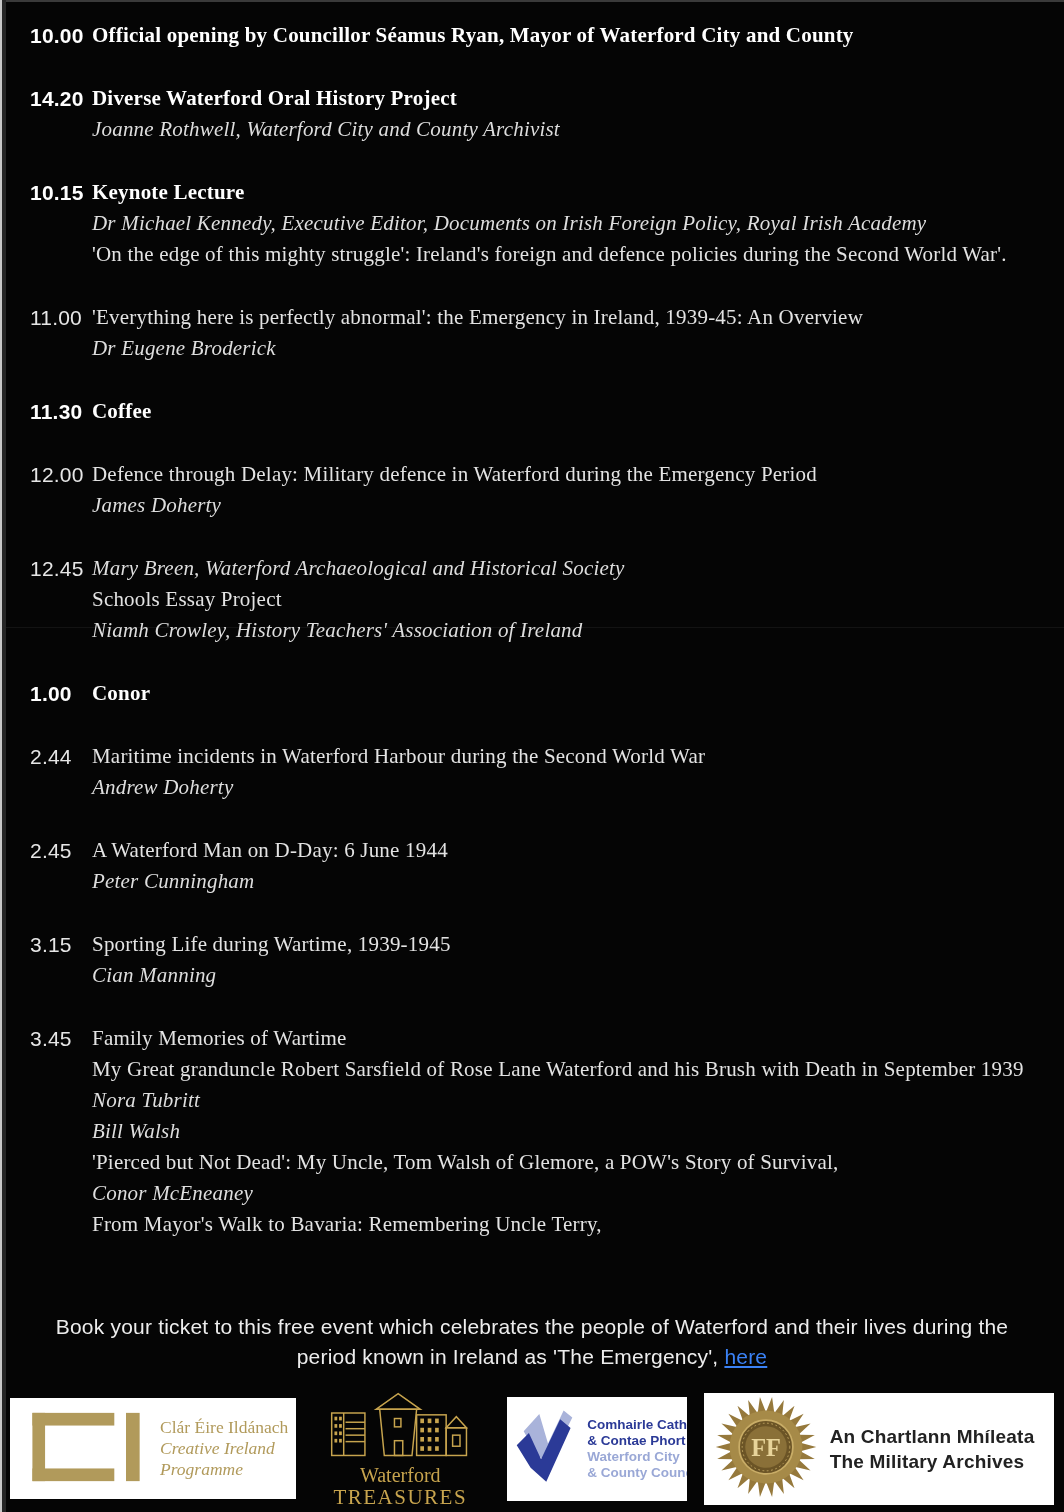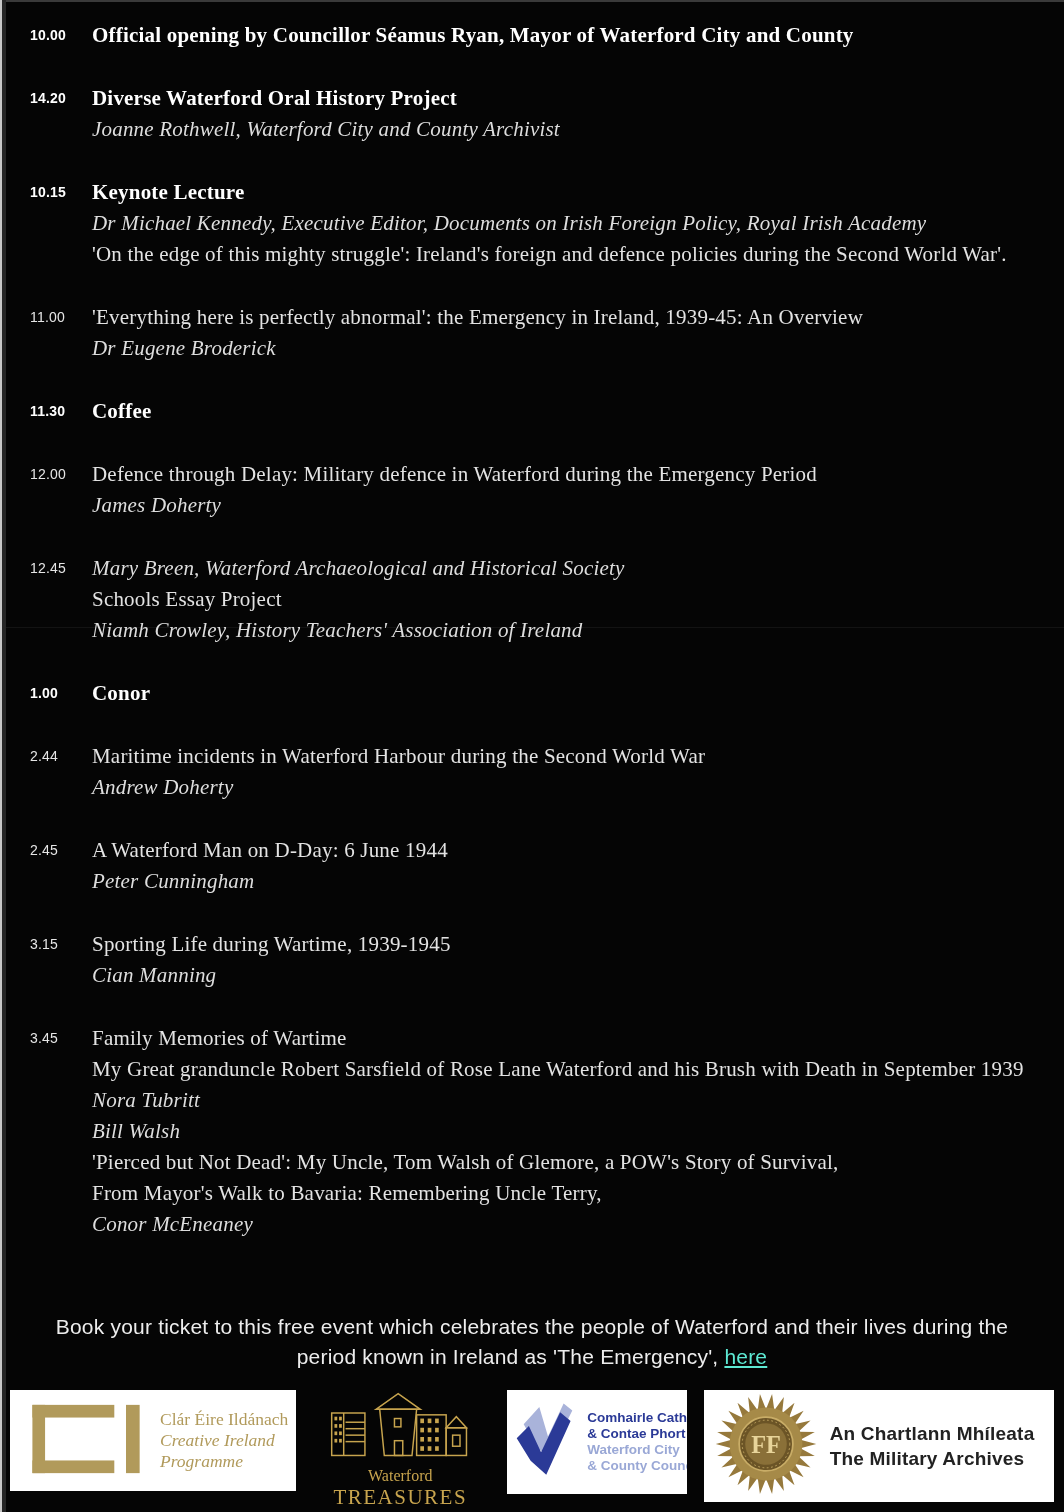--- a/index.html
+++ b/index.html
@@ -14,49 +14,49 @@
   
   .edge-left-light { position:absolute; left:0; top:0; bottom:0; width:2px; background:#c9c9c9; z-index:5; }
   .edge-left-dark  { position:absolute; left:2px; top:0; bottom:0; width:4px; background:#262626; z-index:5; }
   .edge-top        { position:absolute; left:0; top:0; right:0; height:2px; background:#3a3a3a; z-index:4; }
   .seam            { position:absolute; left:0; right:0; top:627px; height:1px; background:rgba(255,255,255,0.06); z-index:1; }
 
   
   .schedule { position:absolute; top:20px; left:30px; right:20px; z-index:2; }
   .row { display:flex; margin-bottom:32px; }
   .time {
-    flex:0 0 62px; color:#e6e6e6; font-size:14px; line-height:31px; letter-spacing:0.2px;
+    flex:0 0 62px; color:#e6e6e6; font-size:21px; line-height:31px; letter-spacing:0.2px;
   }
   .time.bold { font-weight:bold; color:#ffffff; }
   .content { flex:1; max-width:945px; }
   .line { font-size:21px; line-height:31px; color:#e3e3e3; letter-spacing:0.2px;font-family:Liberation Serif, serif; }
   .line.bold { font-weight:bold; color:#ffffff; }
   .line.italic { font-style:italic; color:#dedede; }
 
   
   .footer {
     position:absolute; top:1312px; left:0; right:0; z-index:2;
     text-align:center;
   }
   .footer-inner { max-width:960px; margin:0 auto; font-size:21px; line-height:30px; color:#ededed; letter-spacing:0.2px; }
-  .footer a { color:#5eead4; text-decoration:underline; cursor:pointer; }
+  .footer a { color:#3b82f6; text-decoration:underline; cursor:pointer; }
 
   
   .logo-strip {
     position:absolute; left:10px; bottom:5px; width:1044px; height:117px;
-    display:flex; z-index:3;
+    display:flex; align-items:center; z-index:3;
   }
   .logo-box { background:#ffffff; display:flex; align-items:center; overflow:hidden; }
 
   .creative { width:303px; height:101px; margin-right:30px; padding:10px 8px 10px 18px; }
   .creative-text { margin-left:14px; color:#b19a5b; font-family:"Liberation Serif", serif; font-size:17.5px; line-height:21px; white-space:nowrap; }
   .creative-text .it { font-style:italic; }
 
   .treasures { width:150px; height:117px; margin-right:33px; display:flex; flex-direction:column; align-items:center; justify-content:center; }
-  .treasures-word1 { color:#c7a44e; font-family:"Liberation Serif", serif; font-size:16px; line-height:21px; }
+  .treasures-word1 { color:#c7a44e; font-family:"Liberation Serif", serif; font-size:20px; line-height:21px; }
   .treasures-word2 { color:#c7a44e; font-family:"Liberation Serif", serif; font-size:21px; line-height:23px; letter-spacing:1.5px; }
 
   .council { width:190px; height:104px; margin-right:17px; padding:12px 6px 12px 8px; }
   .council-text { margin-left:6px; white-space:nowrap; }
   .council-text .ga { color:#2b3a97; font-weight:bold; font-size:13.5px; line-height:16px; }
   .council-text .en { color:#9aa8d6; font-weight:bold; font-size:13.5px; line-height:16px; }
 
   .military { width:372px; height:112px; padding:6px 4px 6px 10px; }
   .military-text { margin-left:12px; color:#222222; font-weight:bold; font-size:19px; line-height:25px; letter-spacing:0.2px; white-space:nowrap; }
 </style>
@@ -146,22 +146,22 @@
       </div>
     </div>
     <div class="row">
       <div class="time">3.45</div>
       <div class="content">
         <div class="line ">Family Memories of Wartime</div>
         <div class="line ">My Great granduncle Robert Sarsfield of Rose Lane Waterford and his Brush with Death in September 1939</div>
         <div class="line italic">Nora Tubritt</div>
         <div class="line italic">Bill Walsh</div>
         <div class="line ">'Pierced but Not Dead': My Uncle, Tom Walsh of Glemore, a POW's Story of Survival,</div>
+        <div class="line italic">Conor McEneaney</div>
         <div class="line ">From Mayor's Walk to Bavaria: Remembering Uncle Terry,</div>
-        <div class="line italic">Conor McEneaney</div>
       </div>
     </div>
   </div>
 
 <div class="footer">
   <div class="footer-inner"><span>Book your ticket to this free event which celebrates the people of Waterford and their lives during the period known in Ireland as 'The Emergency', </span><a>here</a></div>
 </div>
 
 <div class="logo-strip">
 

